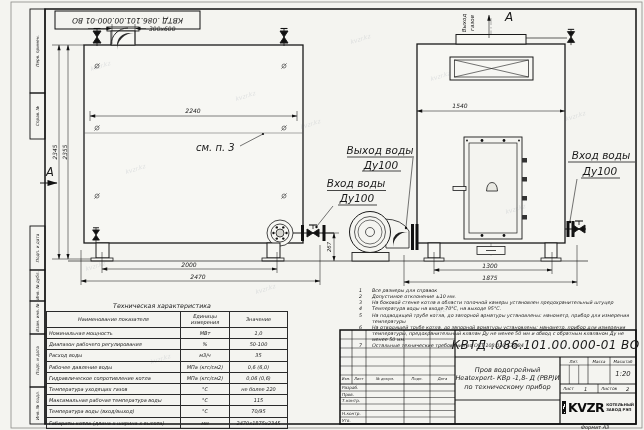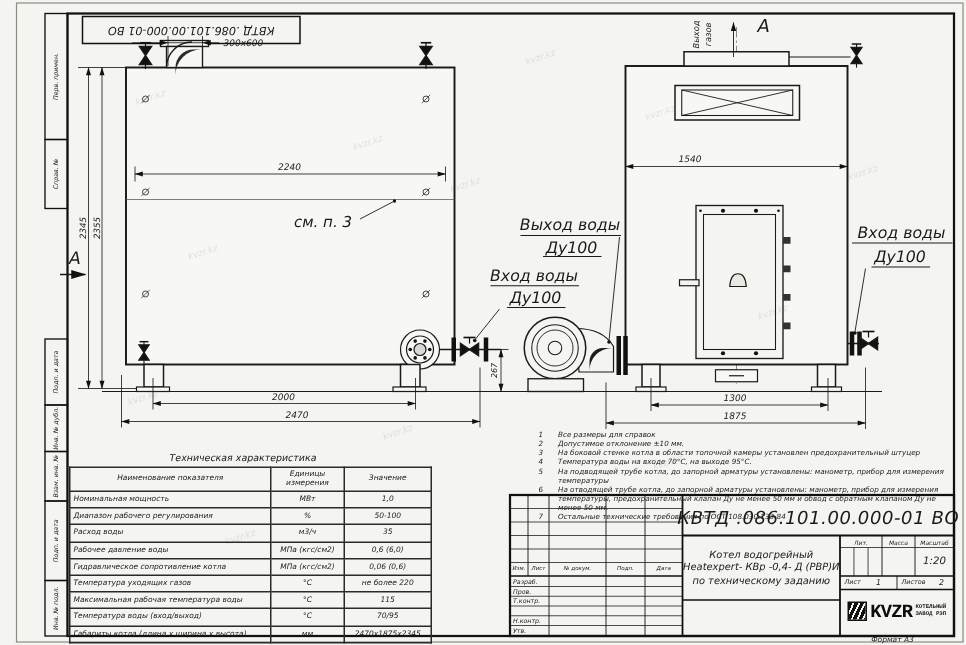--- a/index.html
+++ b/index.html
@@ -26,21 +26,21 @@
   .c-unit{width:44px;text-align:center;}
   .c-val{width:53px;text-align:center;}
   
   .tbt{position:absolute;font-style:italic;white-space:nowrap;}
   .ctr{text-align:center;}
   .doc-num{left:455px;top:333px;width:181px;height:23px;font-size:12px;letter-spacing:0.4px;
            display:flex;align-items:center;justify-content:center;}
   .name-cell{left:455px;top:357px;width:105px;height:43px;display:flex;flex-direction:column;
              align-items:center;justify-content:center;font-size:6.6px;line-height:8.6px;}
   .logo-cell{left:562px;top:392px;width:72px;height:31px;display:flex;align-items:center;
-             justify-content:center;gap:2px;font-style:normal;font-family:Liberation Mono, monospace;}
+             justify-content:center;gap:2px;font-style:normal;}
   .logo-ic{width:13px;height:13px;background:repeating-linear-gradient(115deg,#111 0 2.2px,#f4f4f0 2.2px 3.4px);
            border:1px solid #111;box-sizing:border-box;}
   .logo-word{font-size:12.5px;font-weight:900;letter-spacing:-0.5px;color:#0c0c0c;}
   .logo-cap{font-size:3.8px;line-height:1.2;font-weight:bold;color:#222;}
 </style>
 </head>
 <body>
 
 <div class="sheet">
 
@@ -433,23 +433,23 @@
   <span class="tbt ctr" style="left:430px;top:376.5px;width:25px;font-size:3.7px">Дата</span>
 
   <span class="tbt" style="left:342px;top:385px;font-size:4.2px">Разраб.</span>
   <span class="tbt" style="left:342px;top:391.8px;font-size:4.2px">Пров.</span>
   <span class="tbt" style="left:342px;top:398.3px;font-size:4.2px">Т.контр.</span>
   <span class="tbt" style="left:342px;top:404.8px;font-size:4.2px"></span>
   <span class="tbt" style="left:342px;top:411.3px;font-size:4.2px">Н.контр.</span>
   <span class="tbt" style="left:342px;top:417.8px;font-size:4.2px">Утв.</span>
 
   <div class="tbt name-cell">
-    <span>Котел водогрейный</span>
-    <span>Heatexpert- КВр -0,4- Д (РВР)И</span>
-    <span>по техническому заданию</span>
+    <span>Пров водогрейный</span>
+    <span>Heatexpert- КВр -1,8- Д (РВР)И</span>
+    <span>по техническому прибор</span>
   </div>
 
   <span class="tbt ctr" style="left:560px;top:358.5px;width:28px;font-size:4px">Лит.</span>
   <span class="tbt ctr" style="left:588px;top:358.5px;width:22px;font-size:4px">Масса</span>
   <span class="tbt ctr" style="left:610px;top:358.5px;width:26px;font-size:4px">Масштаб</span>
   <span class="tbt ctr" style="left:610px;top:370px;width:26px;font-size:6.8px">1:20</span>
 
   <span class="tbt" style="left:563px;top:386px;font-size:4.3px">Лист</span>
   <span class="tbt" style="left:584px;top:385.5px;font-size:5.2px">1</span>
   <span class="tbt" style="left:601px;top:386px;font-size:4.3px">Листов</span>

